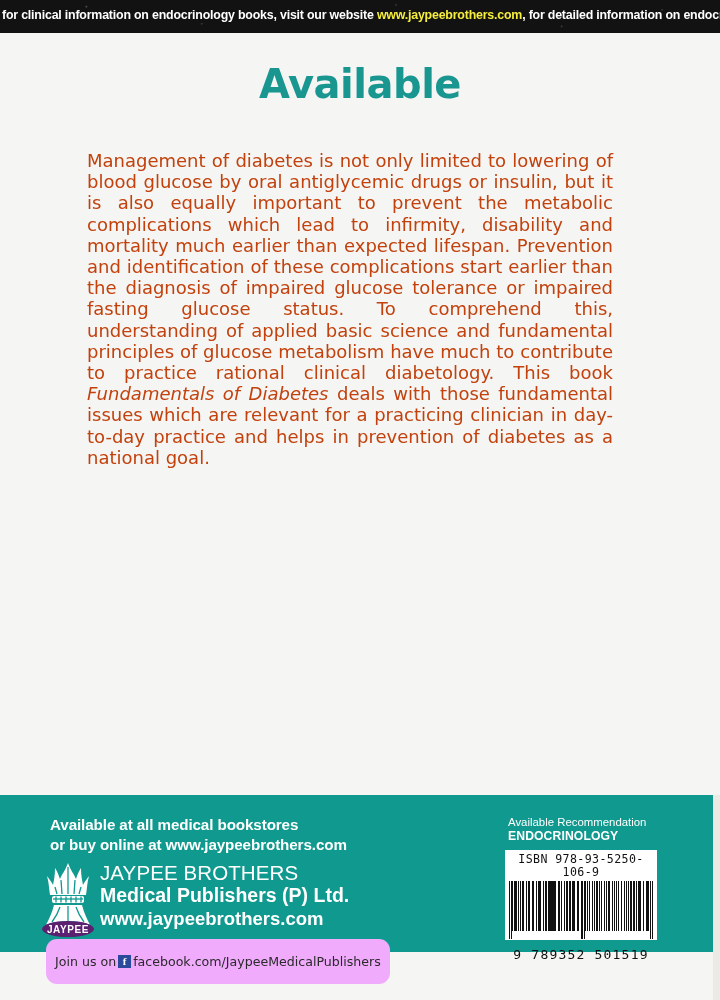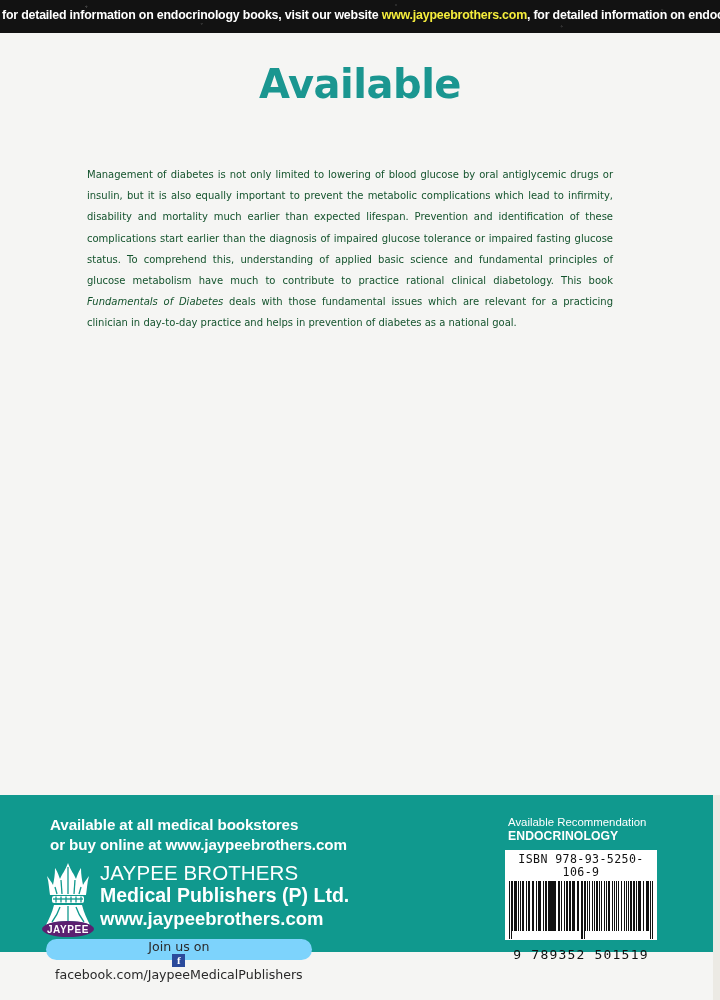--- a/index.html
+++ b/index.html
@@ -76,26 +76,26 @@
     font-size: 40px;
     font-weight: bold;
     color: #1a9690;
     letter-spacing: -0.5px;
   }
 
   
   .blurb {
     position: absolute;
     left: 87px;
-    top: 164px;
+    top: 150px;
     width: 526px;
     font-family: "DejaVu Sans", sans-serif;
-    font-size: 10px;
+    font-size: 18px;
     line-height: 21.2px;
-    color: #14532d;
+    color: #c2410c;
     text-align: justify;
   }
   .blurb i { font-style: italic; }
 
   
   .footer {
     position: absolute;
     left: 0;
     top: 795px;
     width: 713px;
@@ -159,30 +159,29 @@
     font-weight: bold;
     line-height: 23px;
   }
 
   
   .fb-pill {
     position: absolute;
     left: 46px;
     top: 144px;
     height: 21px;
-    padding: 0 9px;
-    background: #7dd3fc;
+    padding: 12px 9px;
+    background: #f0abfc;
     border-radius: 11px;
     display: flex;
     align-items: center;
     font-family: "DejaVu Sans", sans-serif;
     font-size: 12.6px;
     color: #2a2a2a;
     white-space: nowrap;
-    flex-direction: column;
   }
   .fb-icon {
     display: inline-block;
     width: 13px;
     height: 13px;
     background: #2b4a9b;
     color: #ffffff;
     font-weight: bold;
     font-size: 11px;
     line-height: 13px;
@@ -247,21 +246,21 @@
     margin-top: 10px;
   }
 </style>
 </head>
 <body>
 
 <div class="page">
 
   <div class="top-banner">
     <div class="banner-speckle"></div>
-    <div class="top-banner-inner"><span>for detailed information on endocrinology books, visit our website </span><span class="hl">www.jaypeebrothers.com</span><span>, for detailed information on endocrinolog</span></div>
+    <div class="top-banner-inner"><span>for clinical information on endocrinology books, visit our website </span><span class="hl">www.jaypeebrothers.com</span><span>, for detailed information on endocrinolog</span></div>
   </div>
 
   <div class="title-block">
     <div class="title-main">Available</div>
   </div>
 
   <div class="blurb"><span>Management of diabetes is not only limited to lowering of blood glucose by oral antiglycemic drugs or insulin, but it is also equally important to prevent the metabolic complications which lead to infirmity, disability and mortality much earlier than expected lifespan. Prevention and identification of these complications start earlier than the diagnosis of impaired glucose tolerance or impaired fasting glucose status. To comprehend this, understanding of applied basic science and fundamental principles of glucose metabolism have much to contribute to practice rational clinical diabetology. This book </span><i>Fundamentals of Diabetes</i><span> deals with those fundamental issues which are relevant for a practicing clinician in day-to-day practice and helps in prevention of diabetes as a national goal.</span></div>
 
   <div class="footer">
 

